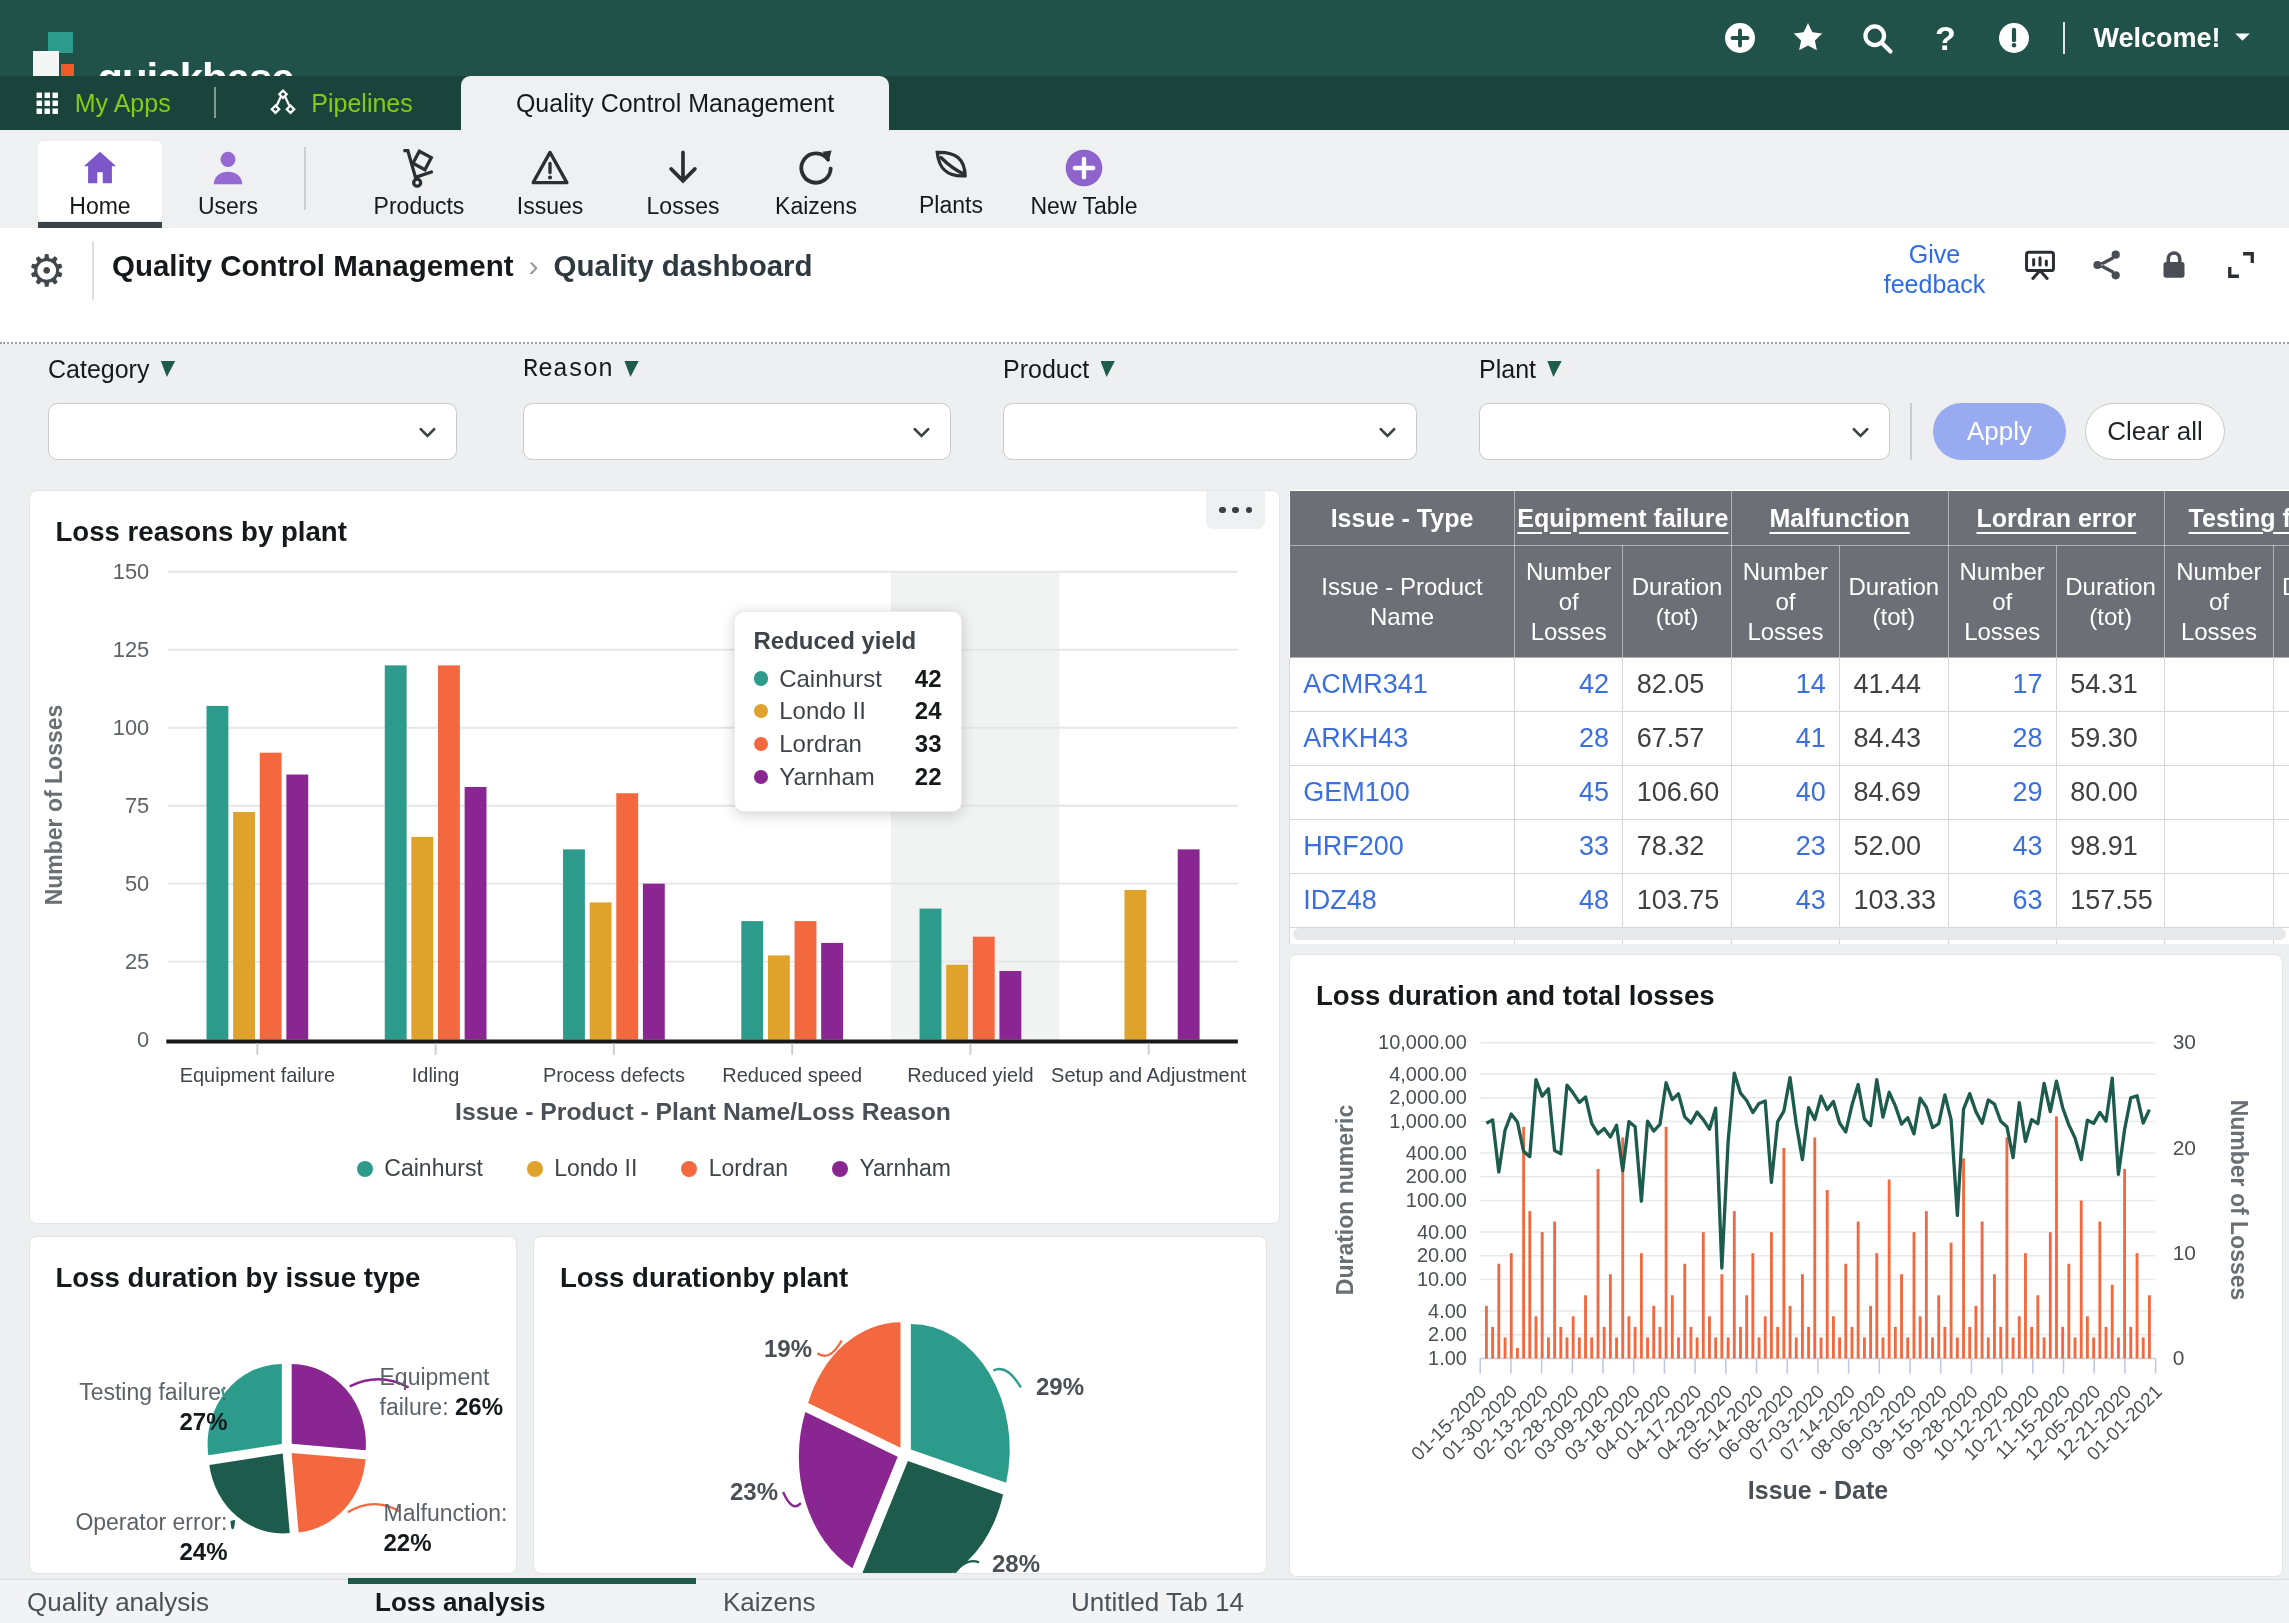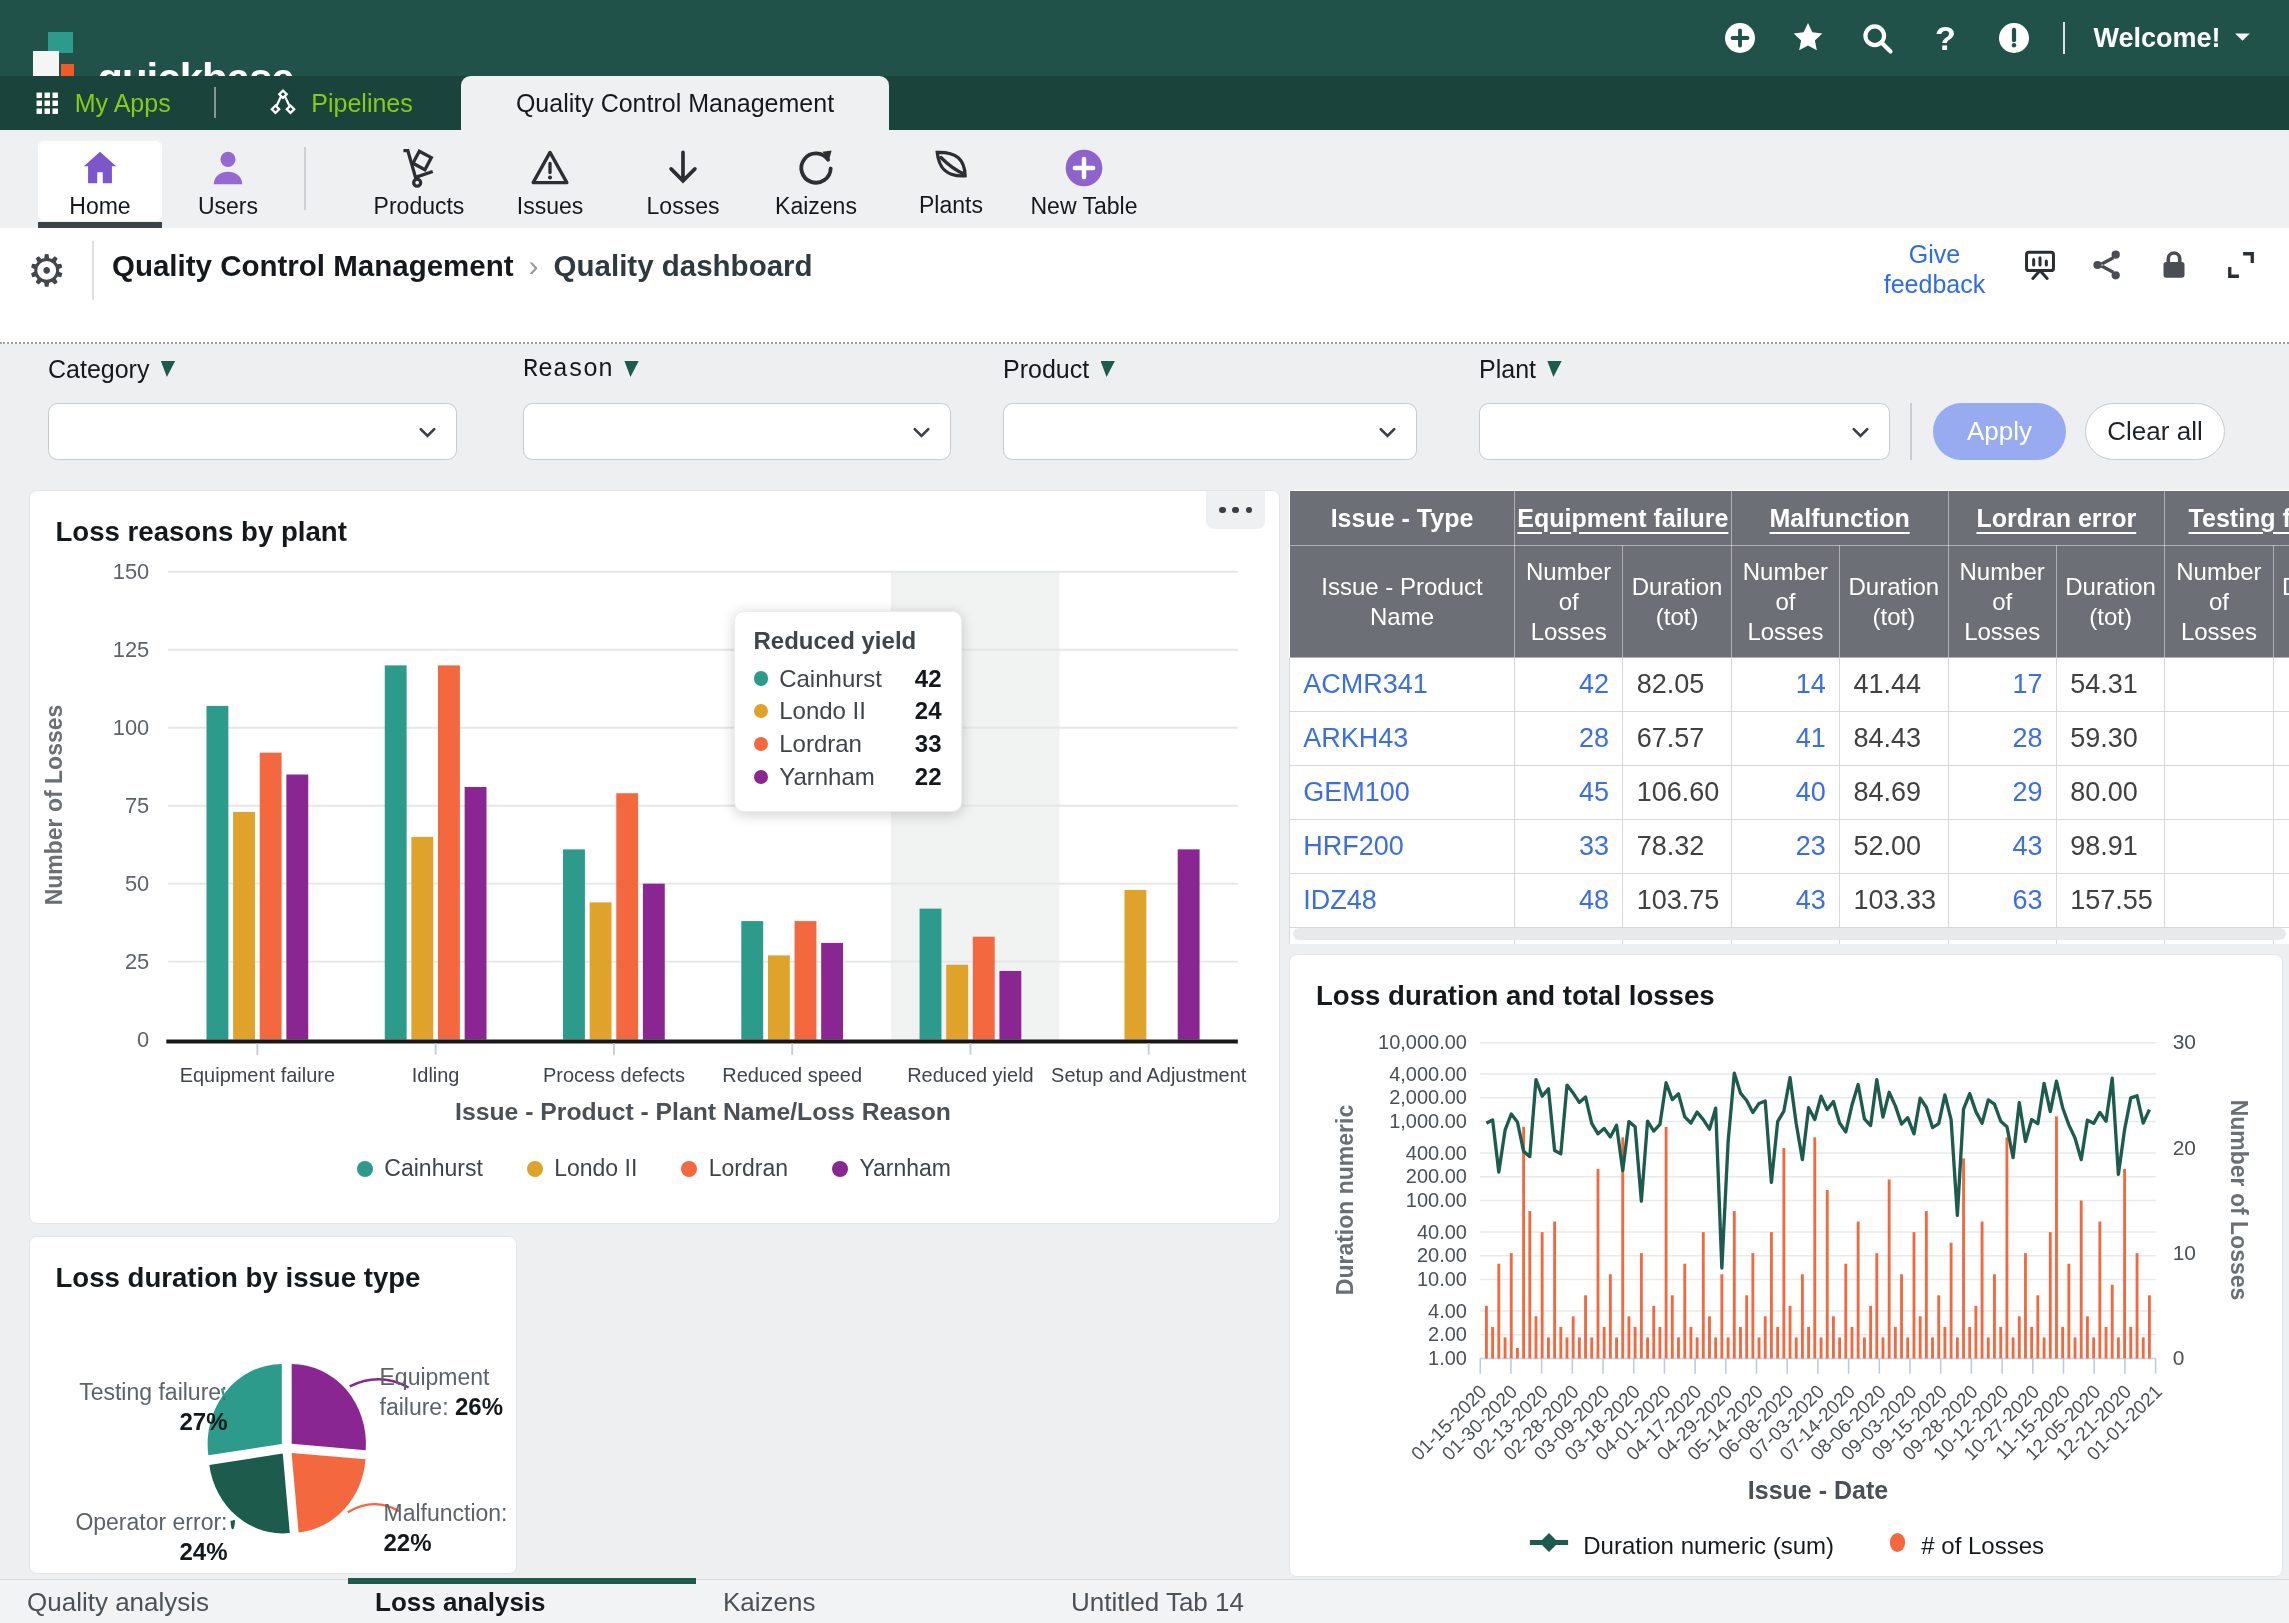--- a/index.html
+++ b/index.html
@@ -711,55 +711,57 @@
           <line x1="845.4545454545454" y1="424" x2="845.4545454545454" y2="440" stroke="#bfc6e8" stroke-width="1.6"></line>
           <text font-size="20" fill="#4a5055" text-anchor="end" transform="translate(853.4545454545454,460) rotate(-45)">12-05-2020</text>
           <line x1="877.7272727272727" y1="424" x2="877.7272727272727" y2="440" stroke="#bfc6e8" stroke-width="1.6"></line>
           <text font-size="20" fill="#4a5055" text-anchor="end" transform="translate(885.7272727272727,460) rotate(-45)">12-21-2020</text>
           <line x1="910" y1="424" x2="910" y2="440" stroke="#bfc6e8" stroke-width="1.6"></line>
           <text font-size="20" fill="#4a5055" text-anchor="end" transform="translate(918,460) rotate(-45)">01-01-2021</text>
         </svg>
       <div class="rot-label" style="left:55px;top:245px;transform:translate(-50%,-50%) rotate(-90deg)">Duration numeric</div>
       <div class="rot-label" style="left:948px;top:245px;transform:translate(-50%,-50%) rotate(90deg)">Number of Losses</div>
       <div class="rot-label" style="left:528px;top:535px;transform:translate(-50%,-50%);color:#4a5055;font-weight:600;font-size:25px">Issue - Date</div>
-      <div class="combo-legend" id="comboLegend">
-          <div class="li">
-            <span><svg width="42" height="23" viewBox="0 0 44 24">
-                <path d="M2 12h40" stroke="#1d5b4c" stroke-width="5"></path>
-                <rect x="15" y="5" width="14" height="14" transform="rotate(45 22 12)" fill="#1d5b4c"></rect>
-              </svg></span>
-            <span>Duration numeric (sum)</span>
-          </div>
-          <div class="li">
-            <span><svg width="21" height="25" viewBox="0 0 22 26">
-                <ellipse cx="11" cy="13" rx="8" ry="10" fill="#f4683f"></ellipse>
-              </svg></span>
-            <span># of Losses</span>
-          </div>
-        </div>
     </section>
 
     <section class="card" id="pie1Card">
       <h2>Loss duration by issue type</h2>
       <svg class="chart" id="pie1Svg" width="488" height="338" viewBox="0 0 513 355">
           <path d="M275.1,217.3 L275.1,133.3 A78,84 0 0 1 352.9,223.9 Z" fill="#8a2691"></path>
           <path d="M336.1,156.9 Q367.1,141.4 398,158" fill="none" stroke="#8a2691" stroke-width="2.5"></path>
           <path d="M275.0,226.9 L352.7,233.6 A78,84 0 0 1 282.4,310.5 Z" fill="#f4683f"></path>
           <path d="M334.1,289.3 Q361.1,272.7 388,288" fill="none" stroke="#f4683f" stroke-width="2.5"></path>
           <path d="M265.7,227.5 L273.1,311.1 A78,84 0 0 1 188.5,239.5 Z" fill="#1d5b4c"></path>
           <path d="M214.4,297.5 Q213.2,313.7 212,298" fill="none" stroke="#1d5b4c" stroke-width="2.5"></path>
           <path d="M264.7,217.4 L187.5,229.4 A78,84 0 0 1 264.7,133.4 Z" fill="#2d9b8c"></path>
           <path d="M202.0,159.1 Q205.0,176.6 208,162" fill="none" stroke="#2d9b8c" stroke-width="2.5"></path>
         </svg>
     <div class="pie-label" style="left: 350px; top: 126px; width: 162px; text-align: left;"><span>Equipment failure: </span><b>26%</b></div>
         <div class="pie-label" style="left: 354px; top: 262px; width: 171px; text-align: left;"><span>Malfunction: </span><b>22%</b></div>
         <div class="pie-label" style="left: 38px; top: 271px; width: 160px; text-align: right;"><span>Operator error: </span><b>24%</b></div>
         <div class="pie-label" style="left: 38px; top: 141px; width: 160px; text-align: right;"><span>Testing failure: </span><b>27%</b></div>
       </section>
 
+    <section class="card" id="pie2Card">
+      <h2>Loss durationby plant</h2>
+      <svg class="chart" id="pie2Svg" width="734" height="338" viewBox="0 0 772 355">
+          <path d="M396.4,223.2 L396.4,91.2 A104,132 0 0 1 496.6,258.3 Z" fill="#2d9b8c"></path>
+          <path d="M483.1,140.2 Q497.6,133.1 512,158" fill="none" stroke="#2d9b8c" stroke-width="2.5"></path>
+          <path d="M393.2,235.3 L493.4,270.5 A104,132 0 0 1 345.6,352.7 Z" fill="#1d5b4c"></path>
+          <path d="M436.9,360.8 Q452.5,335.4 468,342" fill="none" stroke="#1d5b4c" stroke-width="2.5"></path>
+          <path d="M382.5,230.9 L334.9,348.2 A104,132 0 0 1 285.4,183.7 Z" fill="#8a2691"></path>
+          <path d="M280.7,279.7 Q271.4,289.9 262,268" fill="none" stroke="#8a2691" stroke-width="2.5"></path>
+          <path d="M385.5,221.4 L288.3,174.3 A104,132 0 0 1 385.5,89.4 Z" fill="#f4683f"></path>
+          <path d="M323.7,108.6 Q310.8,131.3 298,122" fill="none" stroke="#f4683f" stroke-width="2.5"></path>
+        </svg>
+    <div class="pie-label pct-only" style="left: 502px; top: 135px; width: 67px; text-align: left;">29%</div>
+        <div class="pie-label pct-only" style="left: 458px; top: 312px; width: 67px; text-align: left;">28%</div>
+        <div class="pie-label pct-only" style="left: 183px; top: 240px; width: 61px; text-align: right;">23%</div>
+        <div class="pie-label pct-only" style="left: 217px; top: 97px; width: 61px; text-align: right;">19%</div>
+      </section>
   </div>
 
   <footer class="bottombar" id="bottomTabs">
       <div class="btab" style="left: 0px; width: 348px;">
         <span>Quality analysis</span>
       </div>
       <div class="btab active" style="left: 348px; width: 348px;">
         <span>Loss analysis</span>
       </div>
       <div class="btab-accent" style="left: 348px; width: 348px;"></div>

